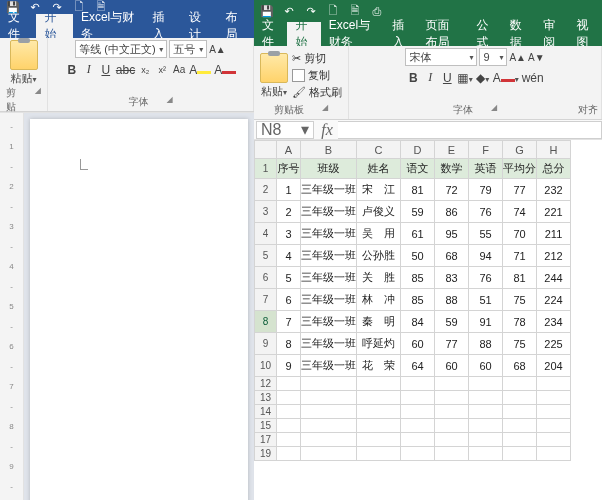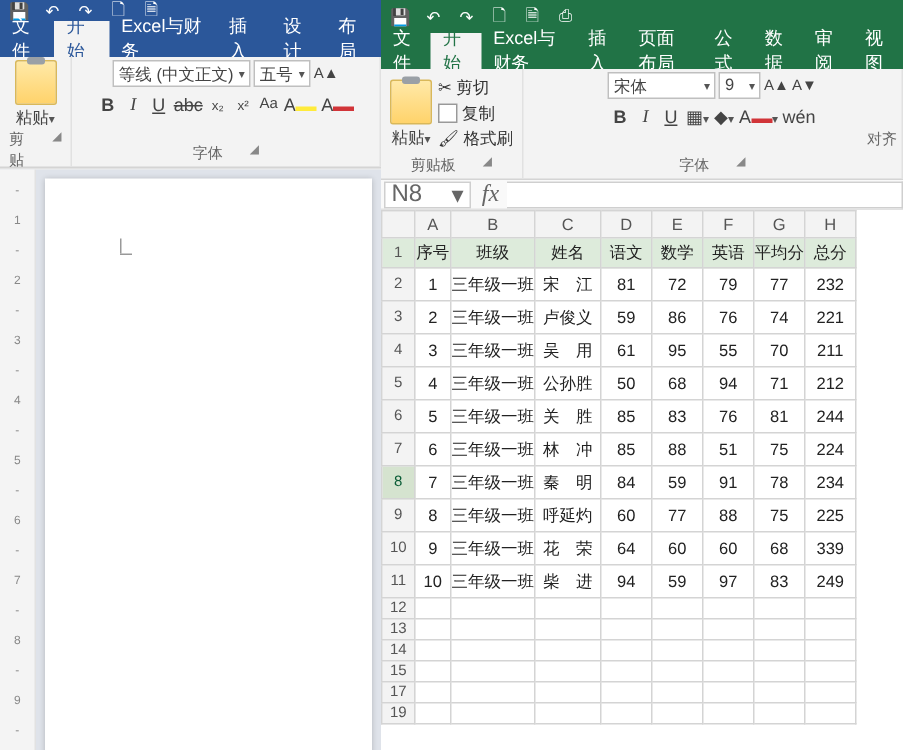--- a/index.html
+++ b/index.html
@@ -85,21 +85,21 @@
   .rowhdr.sel { background:#d5e3cf; color:#0a5c36;}
   tr.data td { height:22px; }
   tr.data .rowhdr { height:22px;}
   tr.hdr td { background:#ddebdb; font-weight:normal; height:20px;}
   tr.hdr { font-weight:bold; }
   tr.empty td { height:14px; }
   tr.empty .rowhdr { height:14px; }
   .bold { font-weight:normal; }
   .corner { background:#f3f3f3; width:22px; }
   .w-a{width:24px}.w-b{width:56px}.w-c{width:44px}.w-n{width:34px}
-  .excel .alignlbl { position:absolute; right:4px; bottom:19px; font-size:10px; color:#666;}
+  .excel .alignlbl { position:absolute; right:4px; bottom:2px; font-size:10px; color:#666;}
 </style>
 </head>
 <body>
 
 <div class="app word">
   <div class="titlebar">
     <span class="ico">💾</span>
     <span class="ico">↶</span>
     <span class="ico">↷</span>
     <span class="ico">🗋</span>
@@ -367,32 +367,21 @@
           </tr>
           <tr class="data">
             <td class="rowhdr">10</td>
             <td>9</td>
             <td>三年级一班</td>
             <td>花　荣</td>
             <td>64</td>
             <td>60</td>
             <td>60</td>
             <td>68</td>
-            <td class="bold">339</td>
-          </tr>
-          <tr class="data">
-            <td class="rowhdr">11</td>
-            <td>10</td>
-            <td>三年级一班</td>
-            <td>柴　进</td>
-            <td>94</td>
-            <td>59</td>
-            <td>97</td>
-            <td>83</td>
-            <td class="bold">249</td>
+            <td class="bold">204</td>
           </tr>
           <tr class="empty">
             <td class="rowhdr">12</td>
             <td></td>
             <td></td>
             <td></td>
             <td></td>
             <td></td>
             <td></td>
             <td></td>

